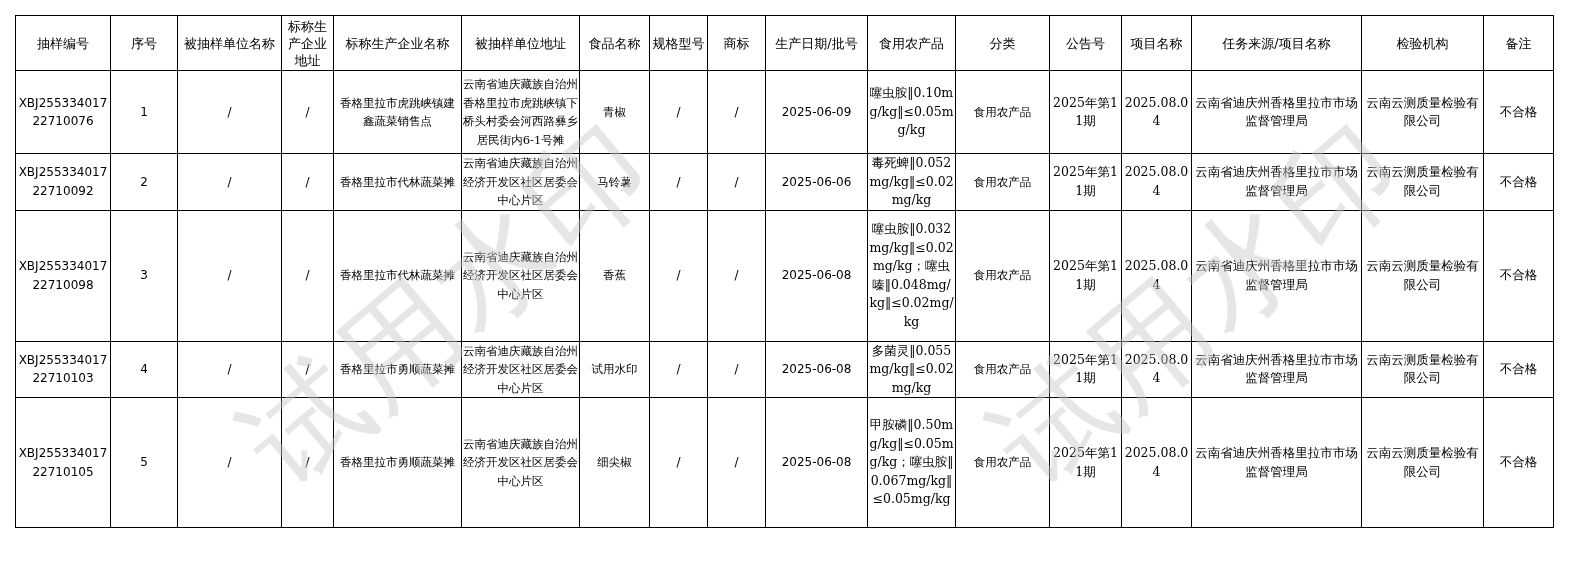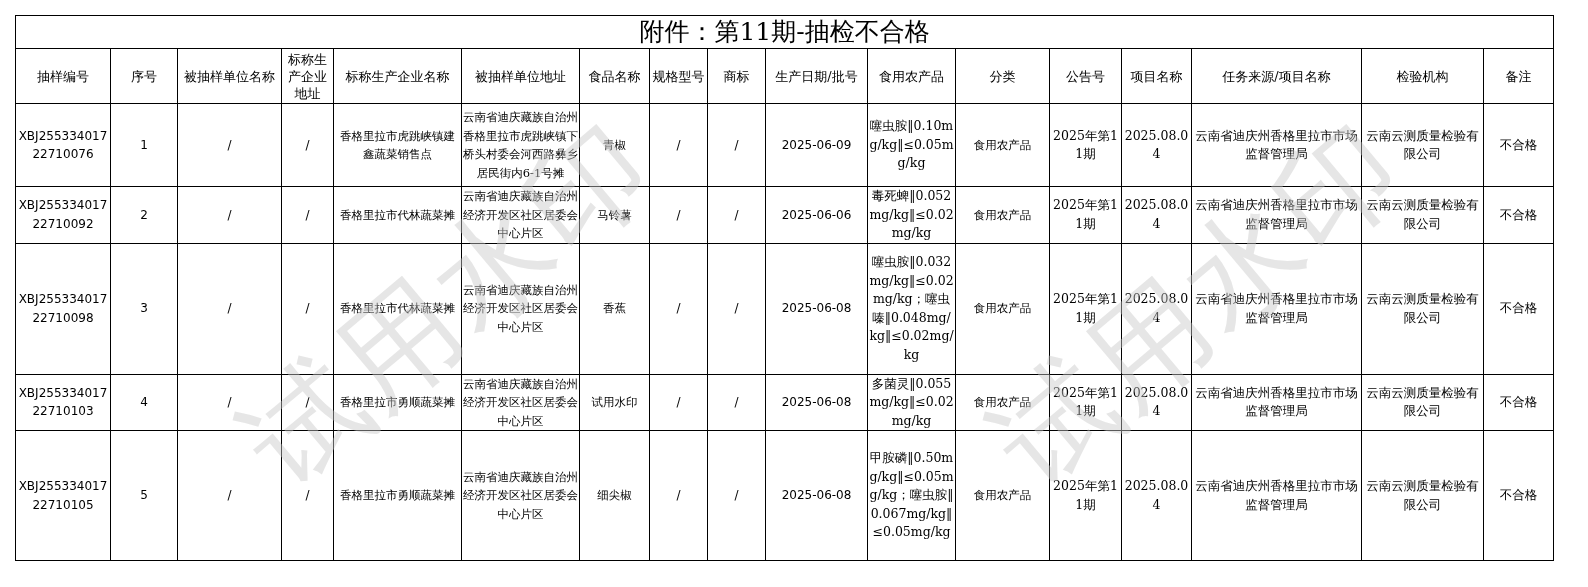--- a/index.html
+++ b/index.html
@@ -68,23 +68,20 @@
         <col style="width:102px">
         <col style="width:88px">
         <col style="width:94px">
       <col style="width:72px">
         <col style="width:70px">
         <col style="width:170px">
         <col style="width:122px">
       <col style="width:70px">
     </colgroup>
     <tbody>
-        <tr>
-      <td class="title-cell" colspan="17">附件：第11期-抽检不合格</td>
-    </tr>
     <tr>
       <th class="hdr">抽样编号</th>
       <th class="hdr">序号</th>
       <th class="hdr">被抽样单位名称</th>
       <th class="hdr">标称生产企业地址</th>
       <th class="hdr">标称生产企业名称</th>
       <th class="hdr">被抽样单位地址</th>
       <th class="hdr">食品名称</th>
       <th class="hdr">规格型号</th>
       <th class="hdr">商标</th>

